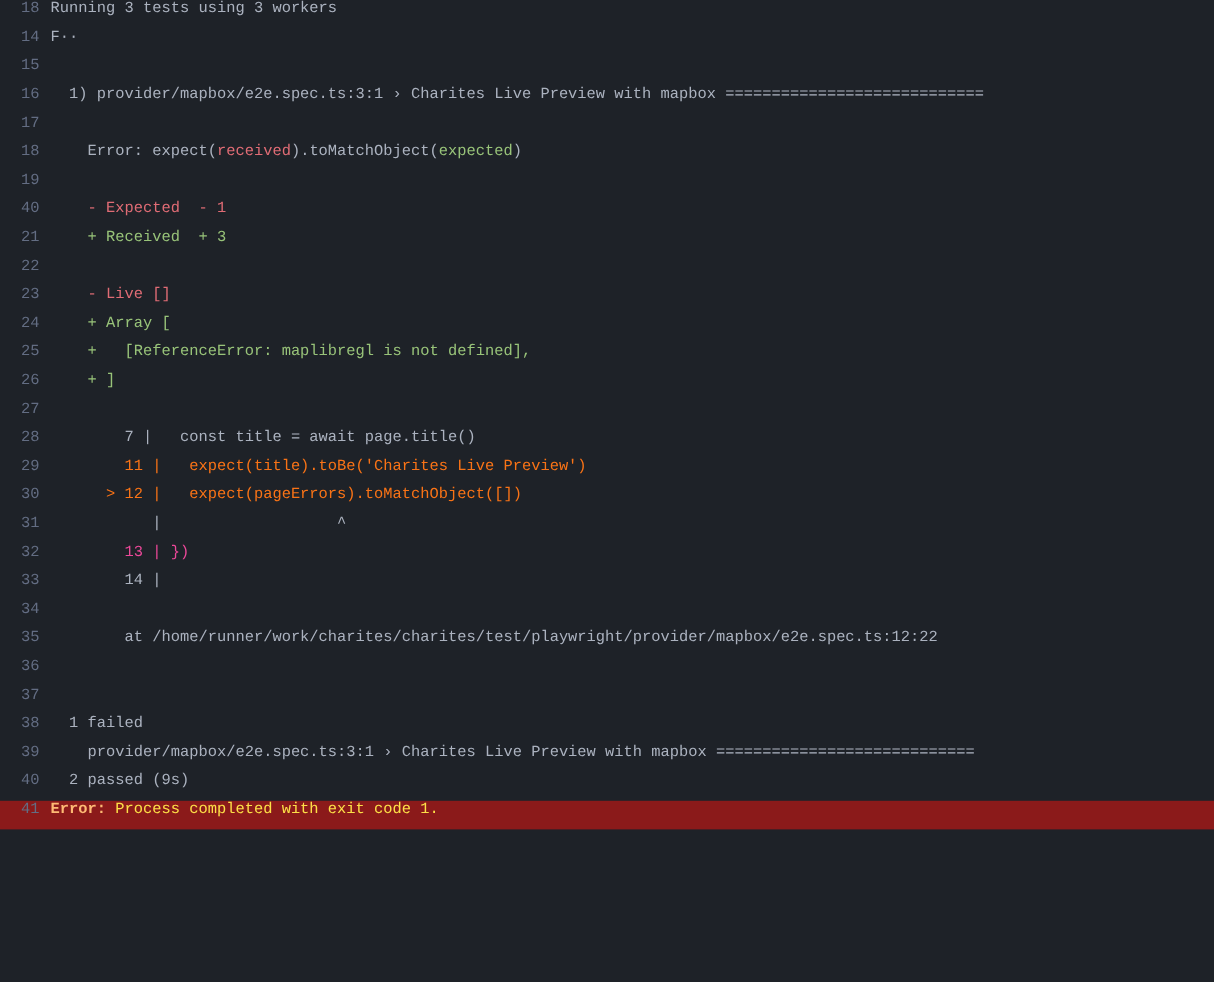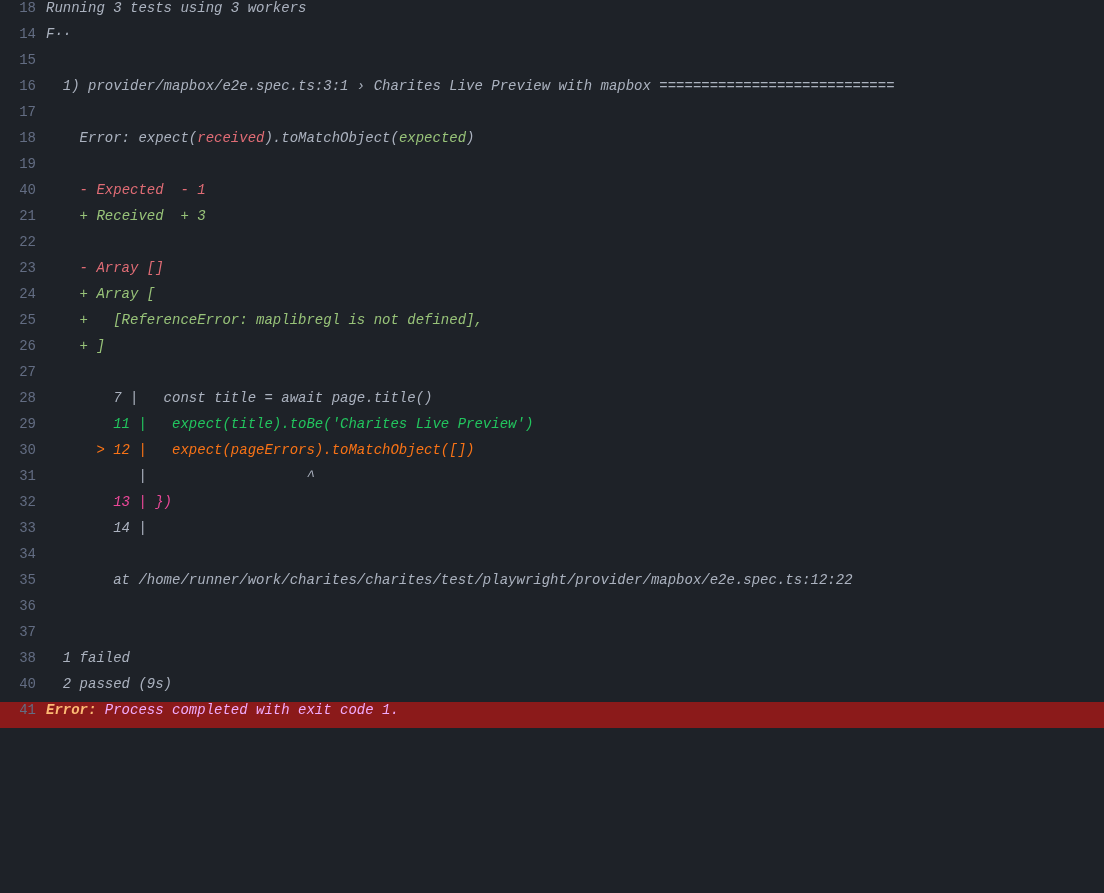--- a/index.html
+++ b/index.html
@@ -36,52 +36,52 @@
       min-width: 38px;
       text-align: right;
       padding-right: 10px;
       user-select: none;
       flex-shrink: 0;
     }
 
     .line-content {
       flex: 1;
       white-space: pre;
-      font-style: italic;
     }
 
     .line-41 {
       background-color: #8b1a1a;
     }
   </style>
 </head>
 <body>
 
 <div class="terminal">
 <div class="line"><span class="line-number">18</span><span class="line-content"><span style="color: rgb(171, 178, 191);">Running 3 tests using 3 workers</span></span></div>
     <div class="line"><span class="line-number">14</span><span class="line-content"><span style="color: rgb(171, 178, 191);">F··</span></span></div>
     <div class="line"><span class="line-number">15</span><span class="line-content"></span></div>
     <div class="line"><span class="line-number">16</span><span class="line-content"><span style="color: rgb(171, 178, 191);">  1) provider/mapbox/e2e.spec.ts:3:1 › Charites Live Preview with mapbox ============================</span></span></div>
     <div class="line"><span class="line-number">17</span><span class="line-content"></span></div>
     <div class="line"><span class="line-number">18</span><span class="line-content"><span style="color: rgb(171, 178, 191);">    Error: expect(</span><span style="color: rgb(224, 108, 117);">received</span><span style="color: rgb(171, 178, 191);">).toMatchObject(</span><span style="color: rgb(152, 195, 121);">expected</span><span style="color: rgb(171, 178, 191);">)</span></span></div>
     <div class="line"><span class="line-number">19</span><span class="line-content"></span></div>
     <div class="line"><span class="line-number">40</span><span class="line-content"><span style="color: rgb(224, 108, 117);">    - </span><span style="color: rgb(224, 108, 117);">Expected</span><span style="color: rgb(224, 108, 117);">  - 1</span></span></div>
     <div class="line"><span class="line-number">21</span><span class="line-content"><span style="color: rgb(152, 195, 121);">    + </span><span style="color: rgb(152, 195, 121);">Received</span><span style="color: rgb(152, 195, 121);">  + 3</span></span></div>
     <div class="line"><span class="line-number">22</span><span class="line-content"></span></div>
-    <div class="line"><span class="line-number">23</span><span class="line-content"><span style="color: rgb(224, 108, 117);">    - Array []</span></span></div>
+    <div class="line"><span class="line-number">23</span><span class="line-content"><span style="color: rgb(224, 108, 117);">    - Live []</span></span></div>
     <div class="line"><span class="line-number">24</span><span class="line-content"><span style="color: rgb(152, 195, 121);">    + Array [</span></span></div>
     <div class="line"><span class="line-number">25</span><span class="line-content"><span style="color: rgb(152, 195, 121);">    +   [ReferenceError: maplibregl is not defined],</span></span></div>
     <div class="line"><span class="line-number">26</span><span class="line-content"><span style="color: rgb(152, 195, 121);">    + ]</span></span></div>
     <div class="line"><span class="line-number">27</span><span class="line-content"></span></div>
     <div class="line"><span class="line-number">28</span><span class="line-content"><span style="color: rgb(171, 178, 191);">        7 |   const title = await page.title()</span></span></div>
-    <div class="line"><span class="line-number">29</span><span class="line-content"><span style="color: #22c55e; text-align: center;">        11 |   expect(title).toBe('Charites Live Preview')</span></span></div>
+    <div class="line"><span class="line-number">29</span><span class="line-content"><span style="color: #f97316; text-align: center;">        11 |   expect(title).toBe('Charites Live Preview')</span></span></div>
     <div class="line"><span class="line-number">30</span><span class="line-content"><span style="color: #f97316;">      &gt; 12 |   expect(pageErrors).toMatchObject([])</span></span></div>
     <div class="line"><span class="line-number">31</span><span class="line-content"><span style="color: rgb(171, 178, 191);">           |                   ^</span></span></div>
     <div class="line"><span class="line-number">32</span><span class="line-content"><span style="color: #ec4899;">        13 | })</span></span></div>
     <div class="line"><span class="line-number">33</span><span class="line-content"><span style="color: rgb(171, 178, 191);">        14 |</span></span></div>
     <div class="line"><span class="line-number">34</span><span class="line-content"></span></div>
     <div class="line"><span class="line-number">35</span><span class="line-content"><span style="color: rgb(171, 178, 191);">        at /home/runner/work/charites/charites/test/playwright/provider/mapbox/e2e.spec.ts:12:22</span></span></div>
     <div class="line"><span class="line-number">36</span><span class="line-content"></span></div>
     <div class="line"><span class="line-number">37</span><span class="line-content"></span></div>
     <div class="line"><span class="line-number">38</span><span class="line-content"><span style="color: rgb(171, 178, 191); margin-top: 36px;">  1 failed</span></span></div>
+    <div class="line"><span class="line-number">39</span><span class="line-content"><span style="color: rgb(171, 178, 191);">    provider/mapbox/e2e.spec.ts:3:1 › Charites Live Preview with mapbox ============================</span></span></div>
     <div class="line"><span class="line-number">40</span><span class="line-content"><span style="color: rgb(171, 178, 191); text-align: center;">  2 passed (9s)</span></span></div>
-    <div class="line line-41"><span class="line-number">41</span><span class="line-content"><span style="color: #fdba74; font-weight: bold;">Error: </span><span style="color: #f0abfc;">Process completed with exit code 1.</span></span></div>
+    <div class="line line-41"><span class="line-number">41</span><span class="line-content"><span style="color: #fdba74; font-weight: bold;">Error: </span><span style="color: #fde047;">Process completed with exit code 1.</span></span></div>
   </div>
 
 </body></html>

